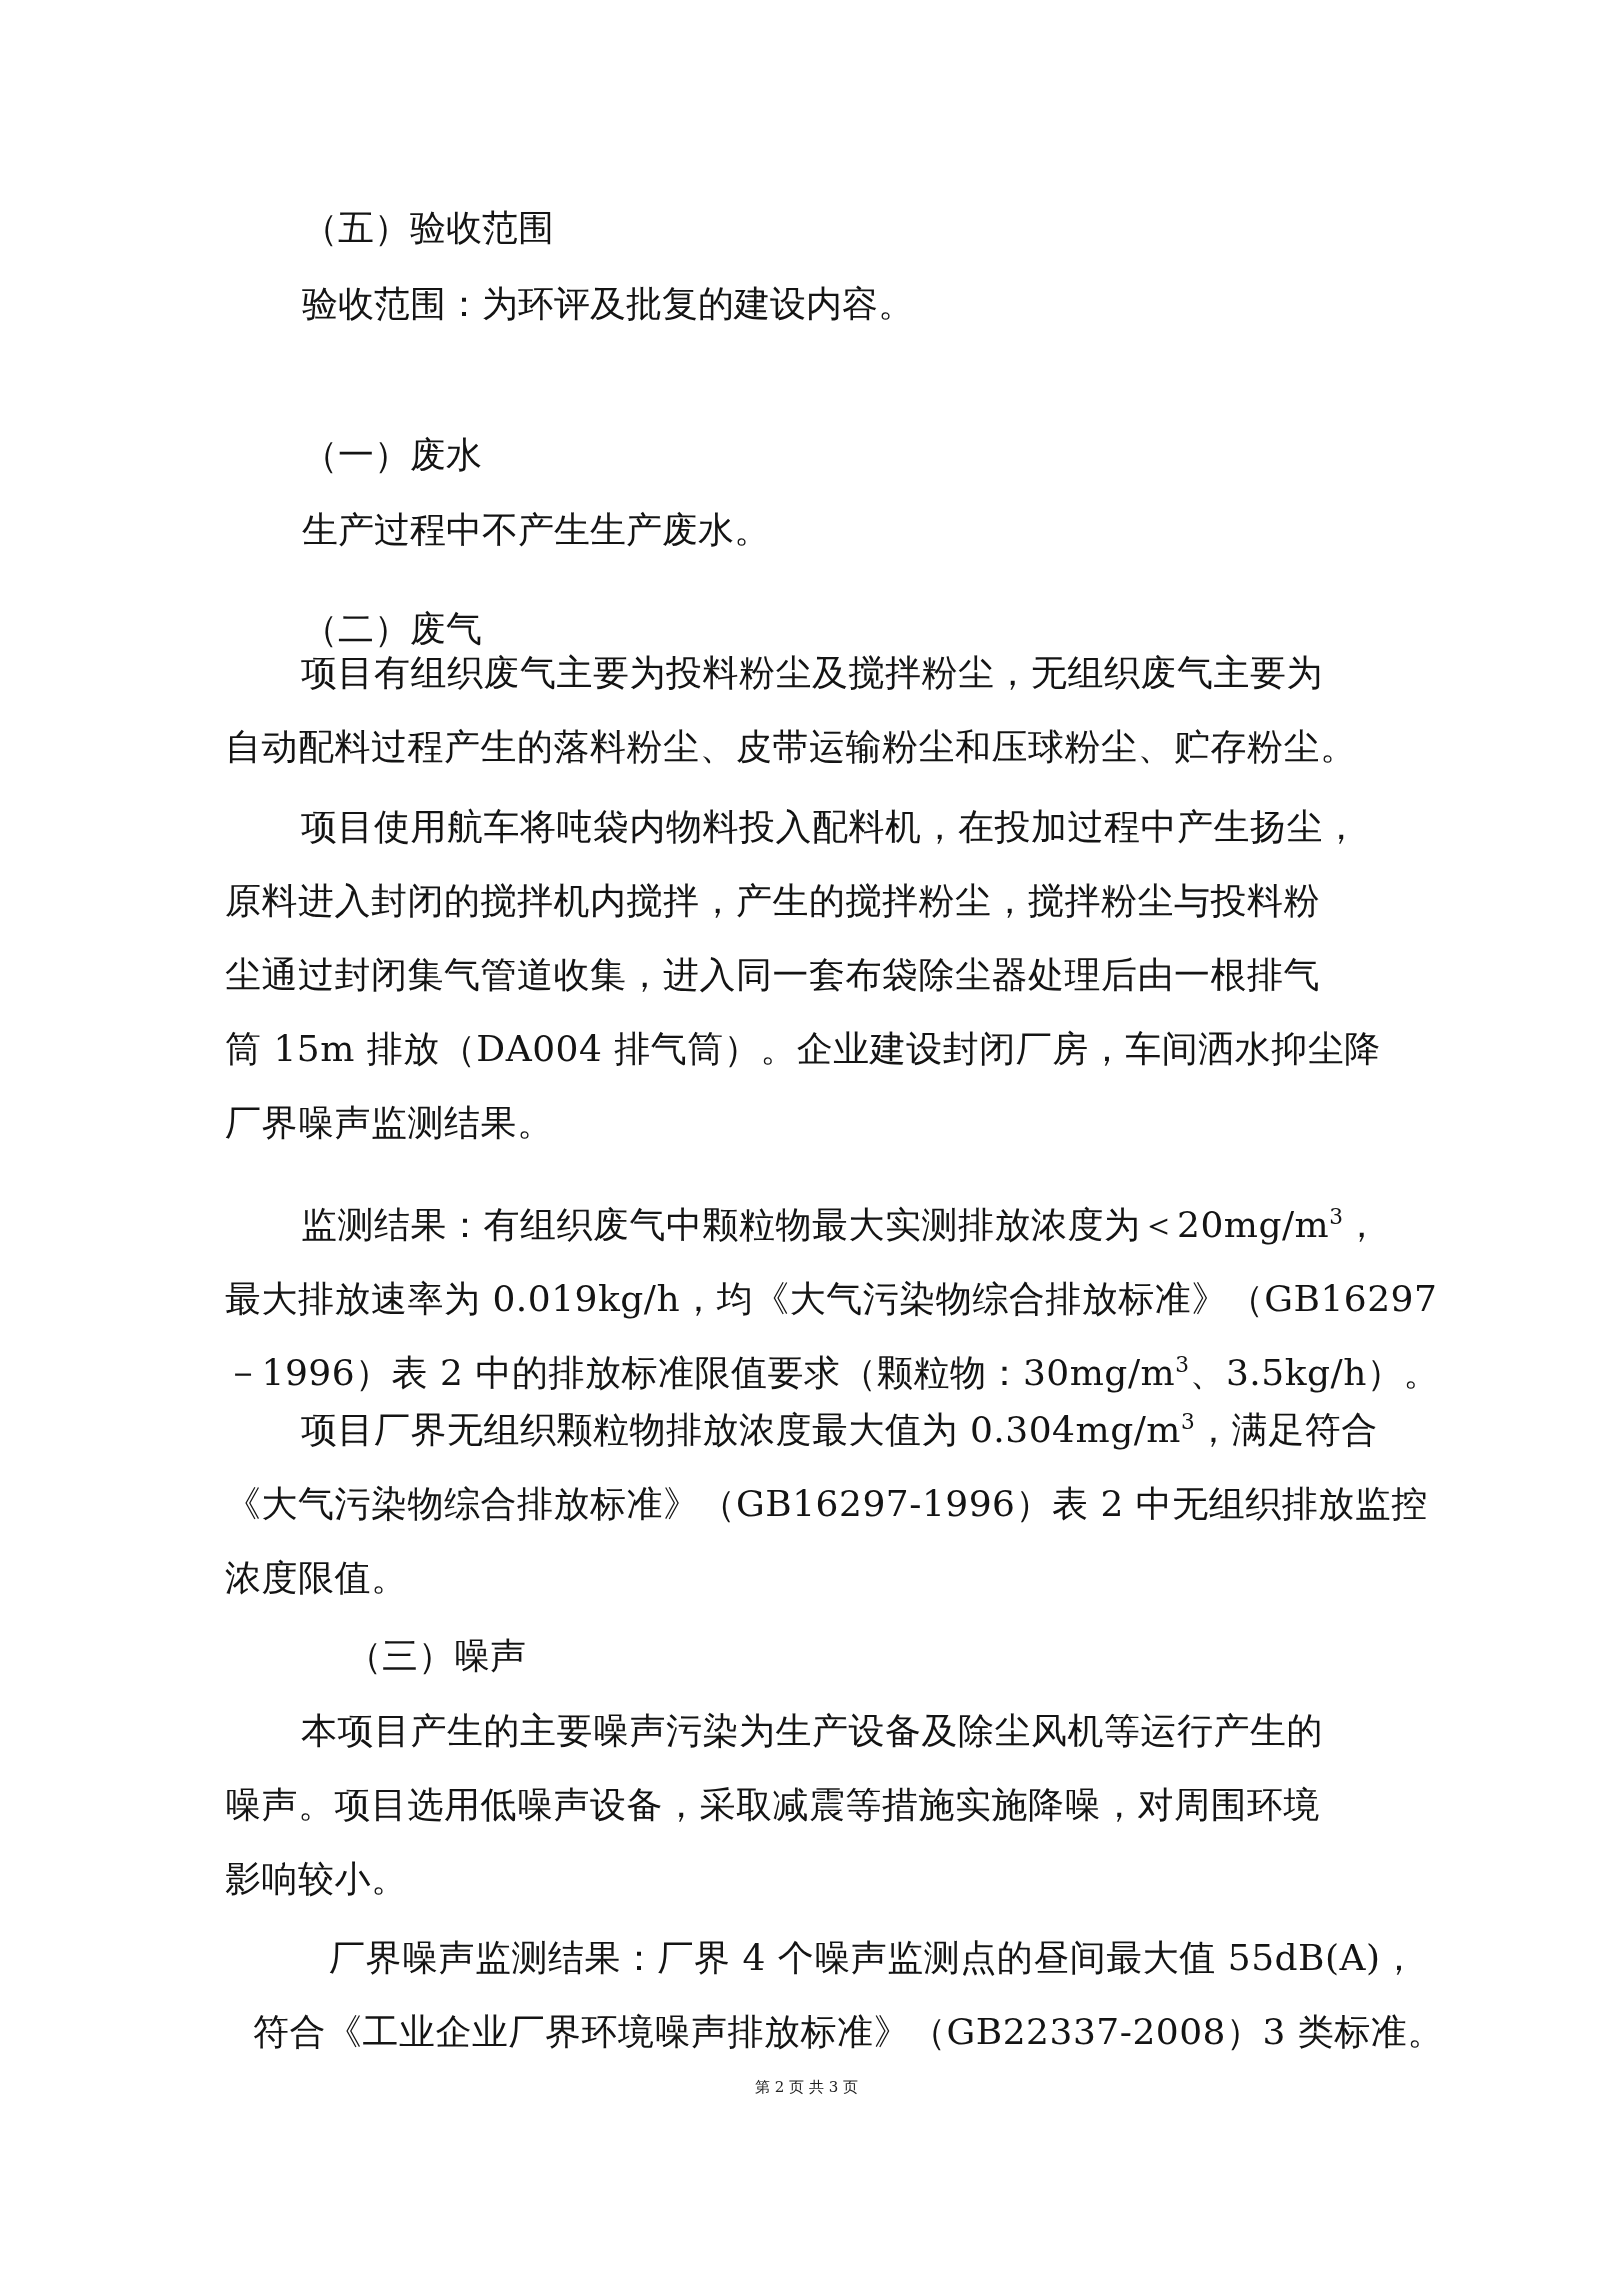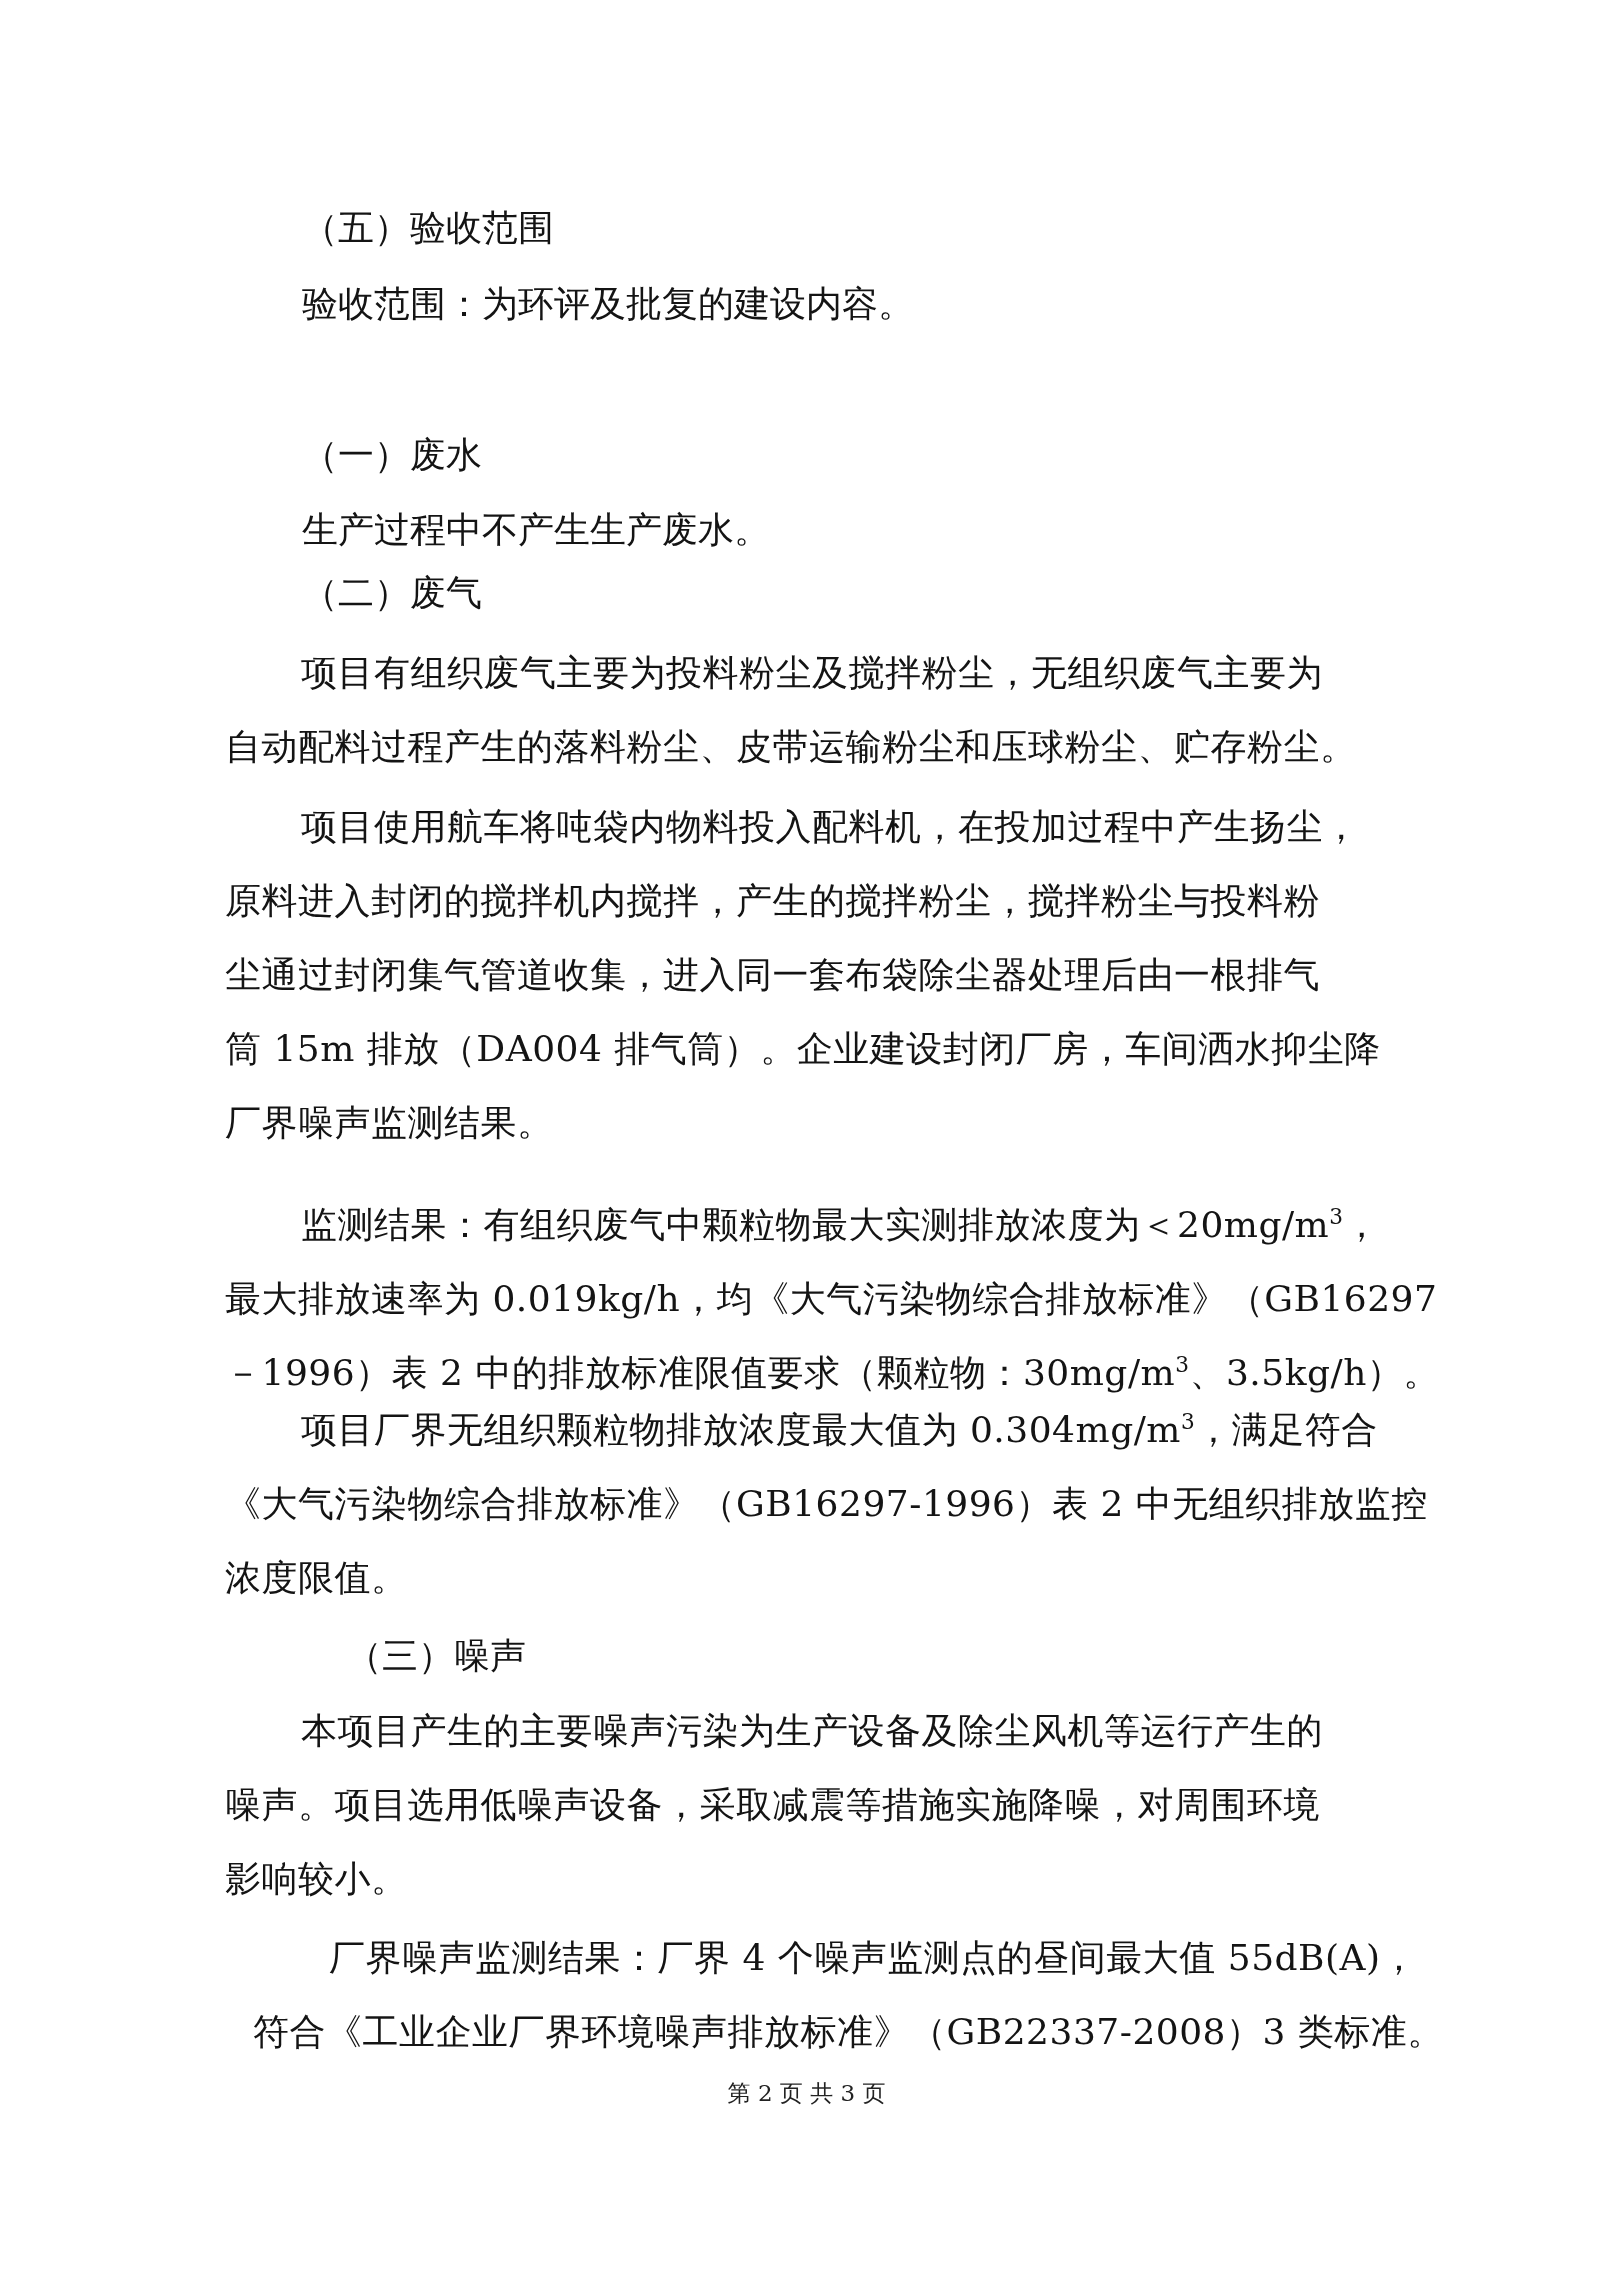--- a/index.html
+++ b/index.html
@@ -20,33 +20,33 @@
     line-height: 74px;
     text-align: justify;
     text-align-last: left;
     letter-spacing: 0.5px;
   }
   .line { display: block; white-space: nowrap; }
   .heading { position: absolute; font-size: 36px; line-height: 74px; white-space: nowrap; }
   sup { font-size: 21.6px; line-height: 0; vertical-align: super; }
   .footer {
     position: absolute; left: 0; width: 1613px; top: 2078px;
-    text-align: center; font-size: 23px; color: #222;
+    text-align: center; font-size: 15px; color: #222;
   }
 </style>
 </head>
 <body>
 
 <div class="page">
 
   <div class="heading" style="left:302px; top:191px;">（五）验收范围</div>
   <div class="heading" style="left:302px; top:267px;">验收范围：为环评及批复的建设内容。</div>
   <div class="heading" style="left:302px; top:418px;">（一）废水</div>
   <div class="heading" style="left:302px; top:493px;">生产过程中不产生生产废水。</div>
-  <div class="heading" style="left:302px; top:556px;">（二）废气</div>
+  <div class="heading" style="left:302px; top:592px;">（二）废气</div>
 
   <div class="para" style="top:636px;">
     <span class="line" style="padding-left:76px;">项目有组织废气主要为投料粉尘及搅拌粉尘，无组织废气主要为</span>
     <span class="line">自动配料过程产生的落料粉尘、皮带运输粉尘和压球粉尘、贮存粉尘。</span>
   </div>
 
   <div class="para" style="top:790px;">
     <span class="line" style="padding-left:76px;">项目使用航车将吨袋内物料投入配料机，在投加过程中产生扬尘，</span>
     <span class="line">原料进入封闭的搅拌机内搅拌，产生的搅拌粉尘，搅拌粉尘与投料粉</span>
     <span class="line">尘通过封闭集气管道收集，进入同一套布袋除尘器处理后由一根排气</span>

